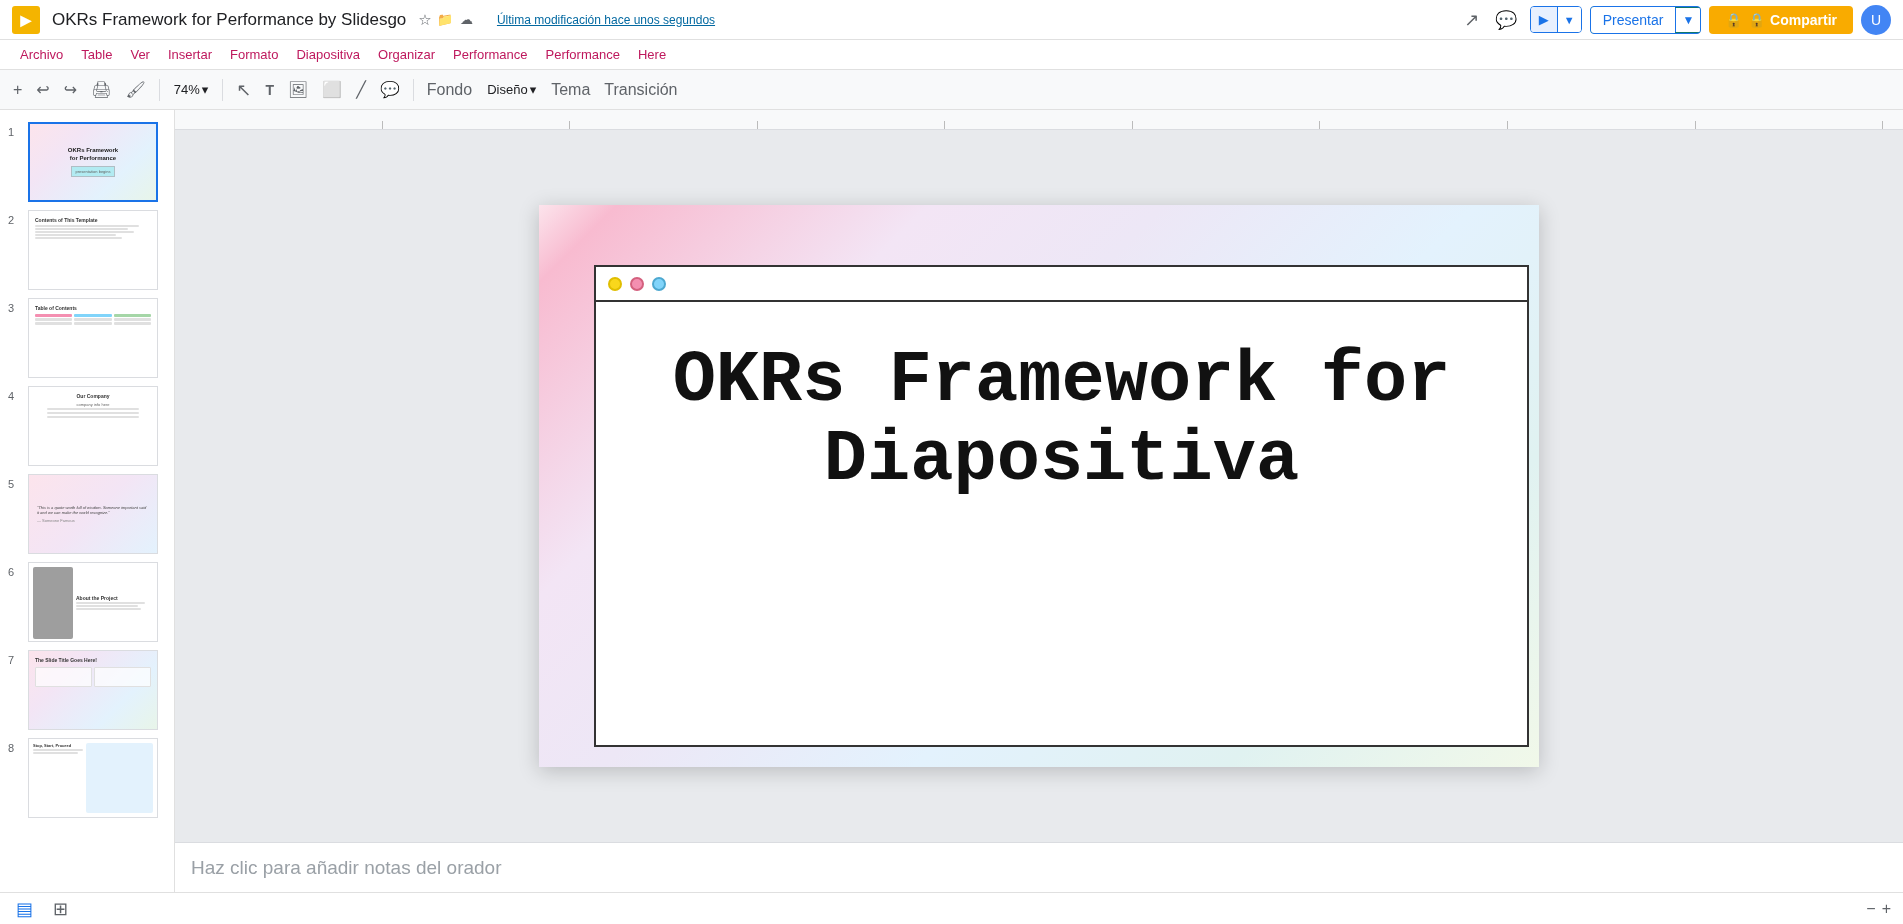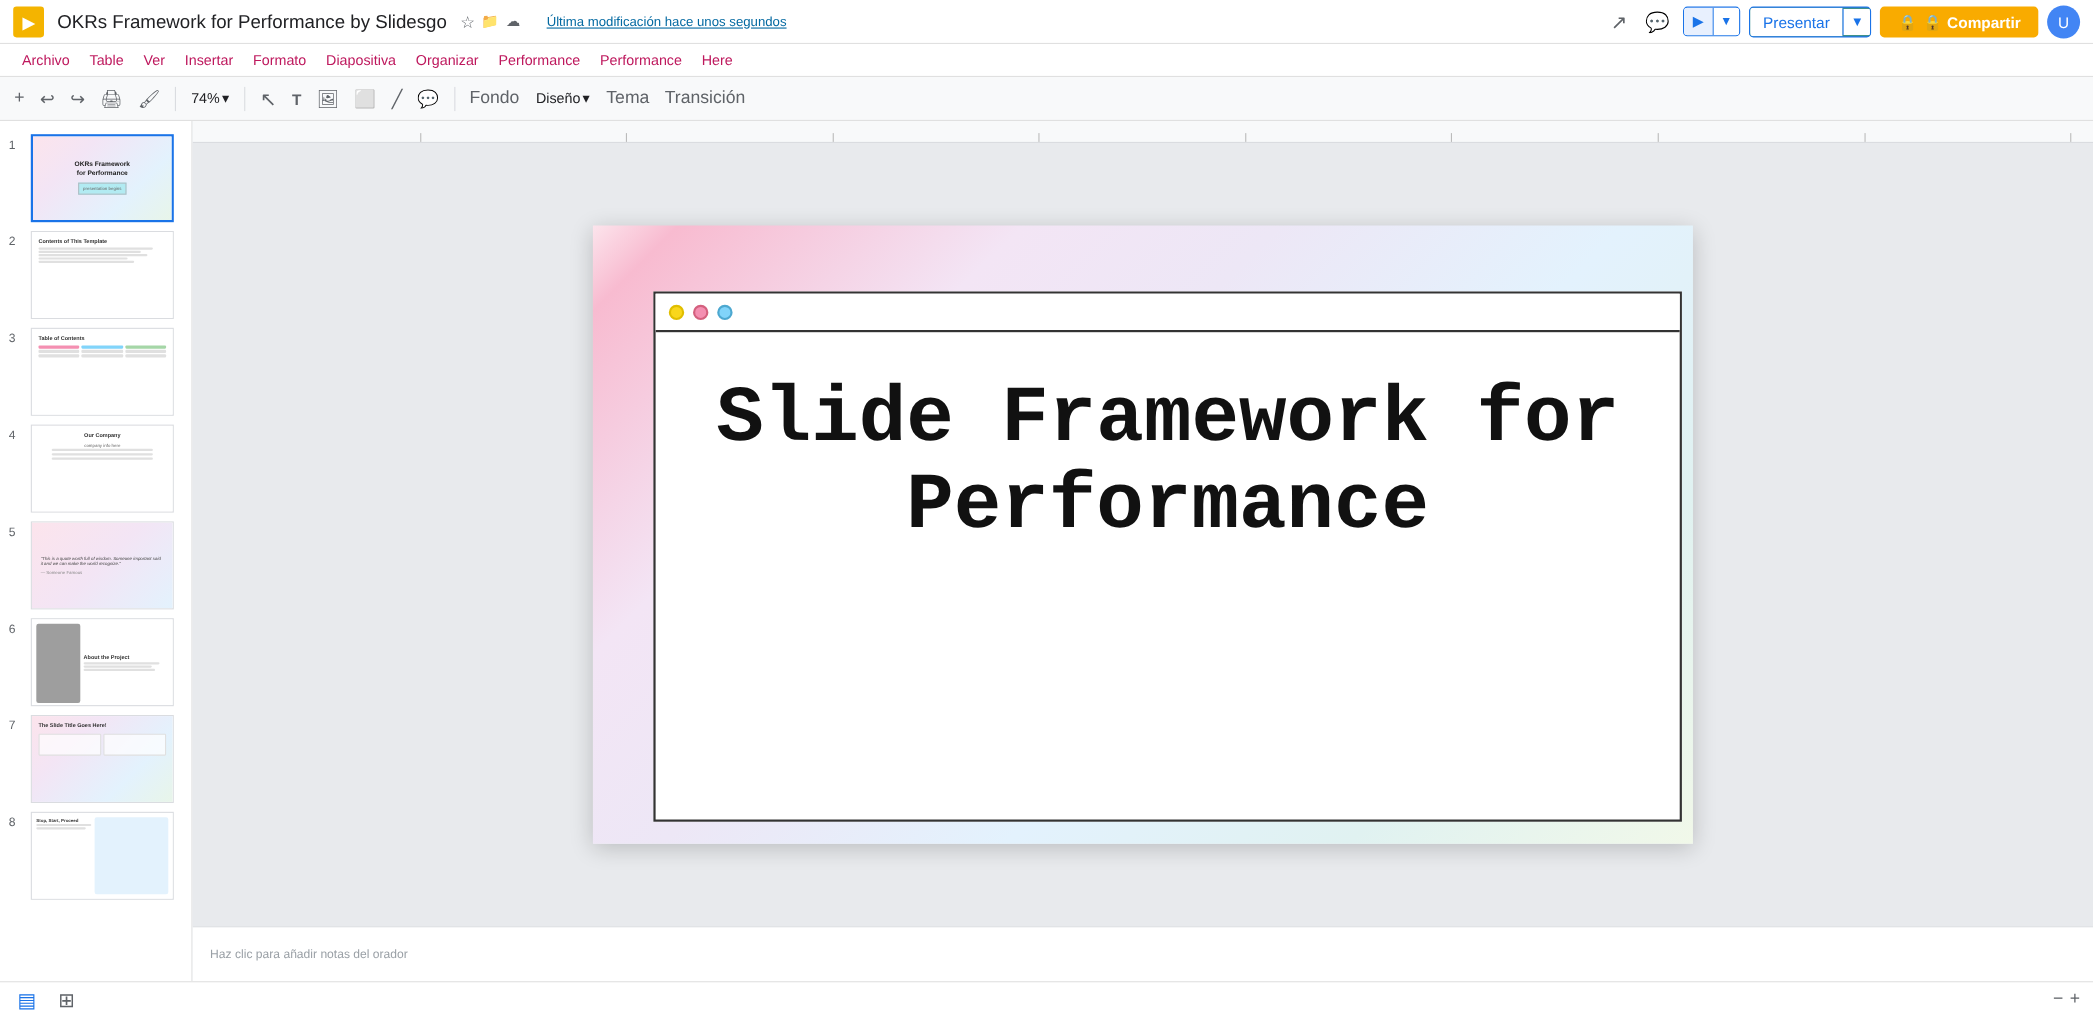--- a/index.html
+++ b/index.html
@@ -145,21 +145,21 @@
     
     .browser-bottom-accent {
       position: absolute; bottom: -8px; left: 10px; right: -10px; height: 15px;
       background: #fff9c4; border: 2px solid #333; z-index: -1;
     }
 
     
     .notes-area {
       height: 50px; background: #fff; border-top: 1px solid #dadce0;
       display: flex; align-items: center; padding: 0 16px;
-      font-size: 11px; color: #5f6368; flex-shrink: 0;
+      font-size: 19px; color: #5f6368; flex-shrink: 0;
     }
 
     
     .bottom-bar {
       height: 32px; background: #fff; border-top: 1px solid #e0e0e0;
       display: flex; align-items: center; padding: 0 12px; gap: 12px; flex-shrink: 0;
     }
     .bottom-view-btn { background: none; border: none; cursor: pointer; color: #5f6368; font-size: 18px; padding: 4px; }
     .bottom-view-btn.active { color: #1a73e8; }
     .bottom-right { margin-left: auto; display: flex; align-items: center; gap: 6px; }
@@ -386,21 +386,21 @@
 
         <div class="browser-window">
 
           <div class="browser-tab-bar">
             <div class="browser-dot browser-dot-yellow"></div>
             <div class="browser-dot browser-dot-pink"></div>
             <div class="browser-dot browser-dot-blue"></div>
           </div>
 
           <div class="browser-content">
-            <div class="slide-main-title">Slide Framework for Performance</div>
+            <div class="slide-main-title">OKRs Framework for Diapositiva</div>
           </div>
         </div>
 
         <div class="browser-bottom-accent"></div>
 
       </div>
     </div>
 
     <div class="notes-area">
       <span style="color:#9aa0a6;">Haz clic para añadir notas del orador</span>

